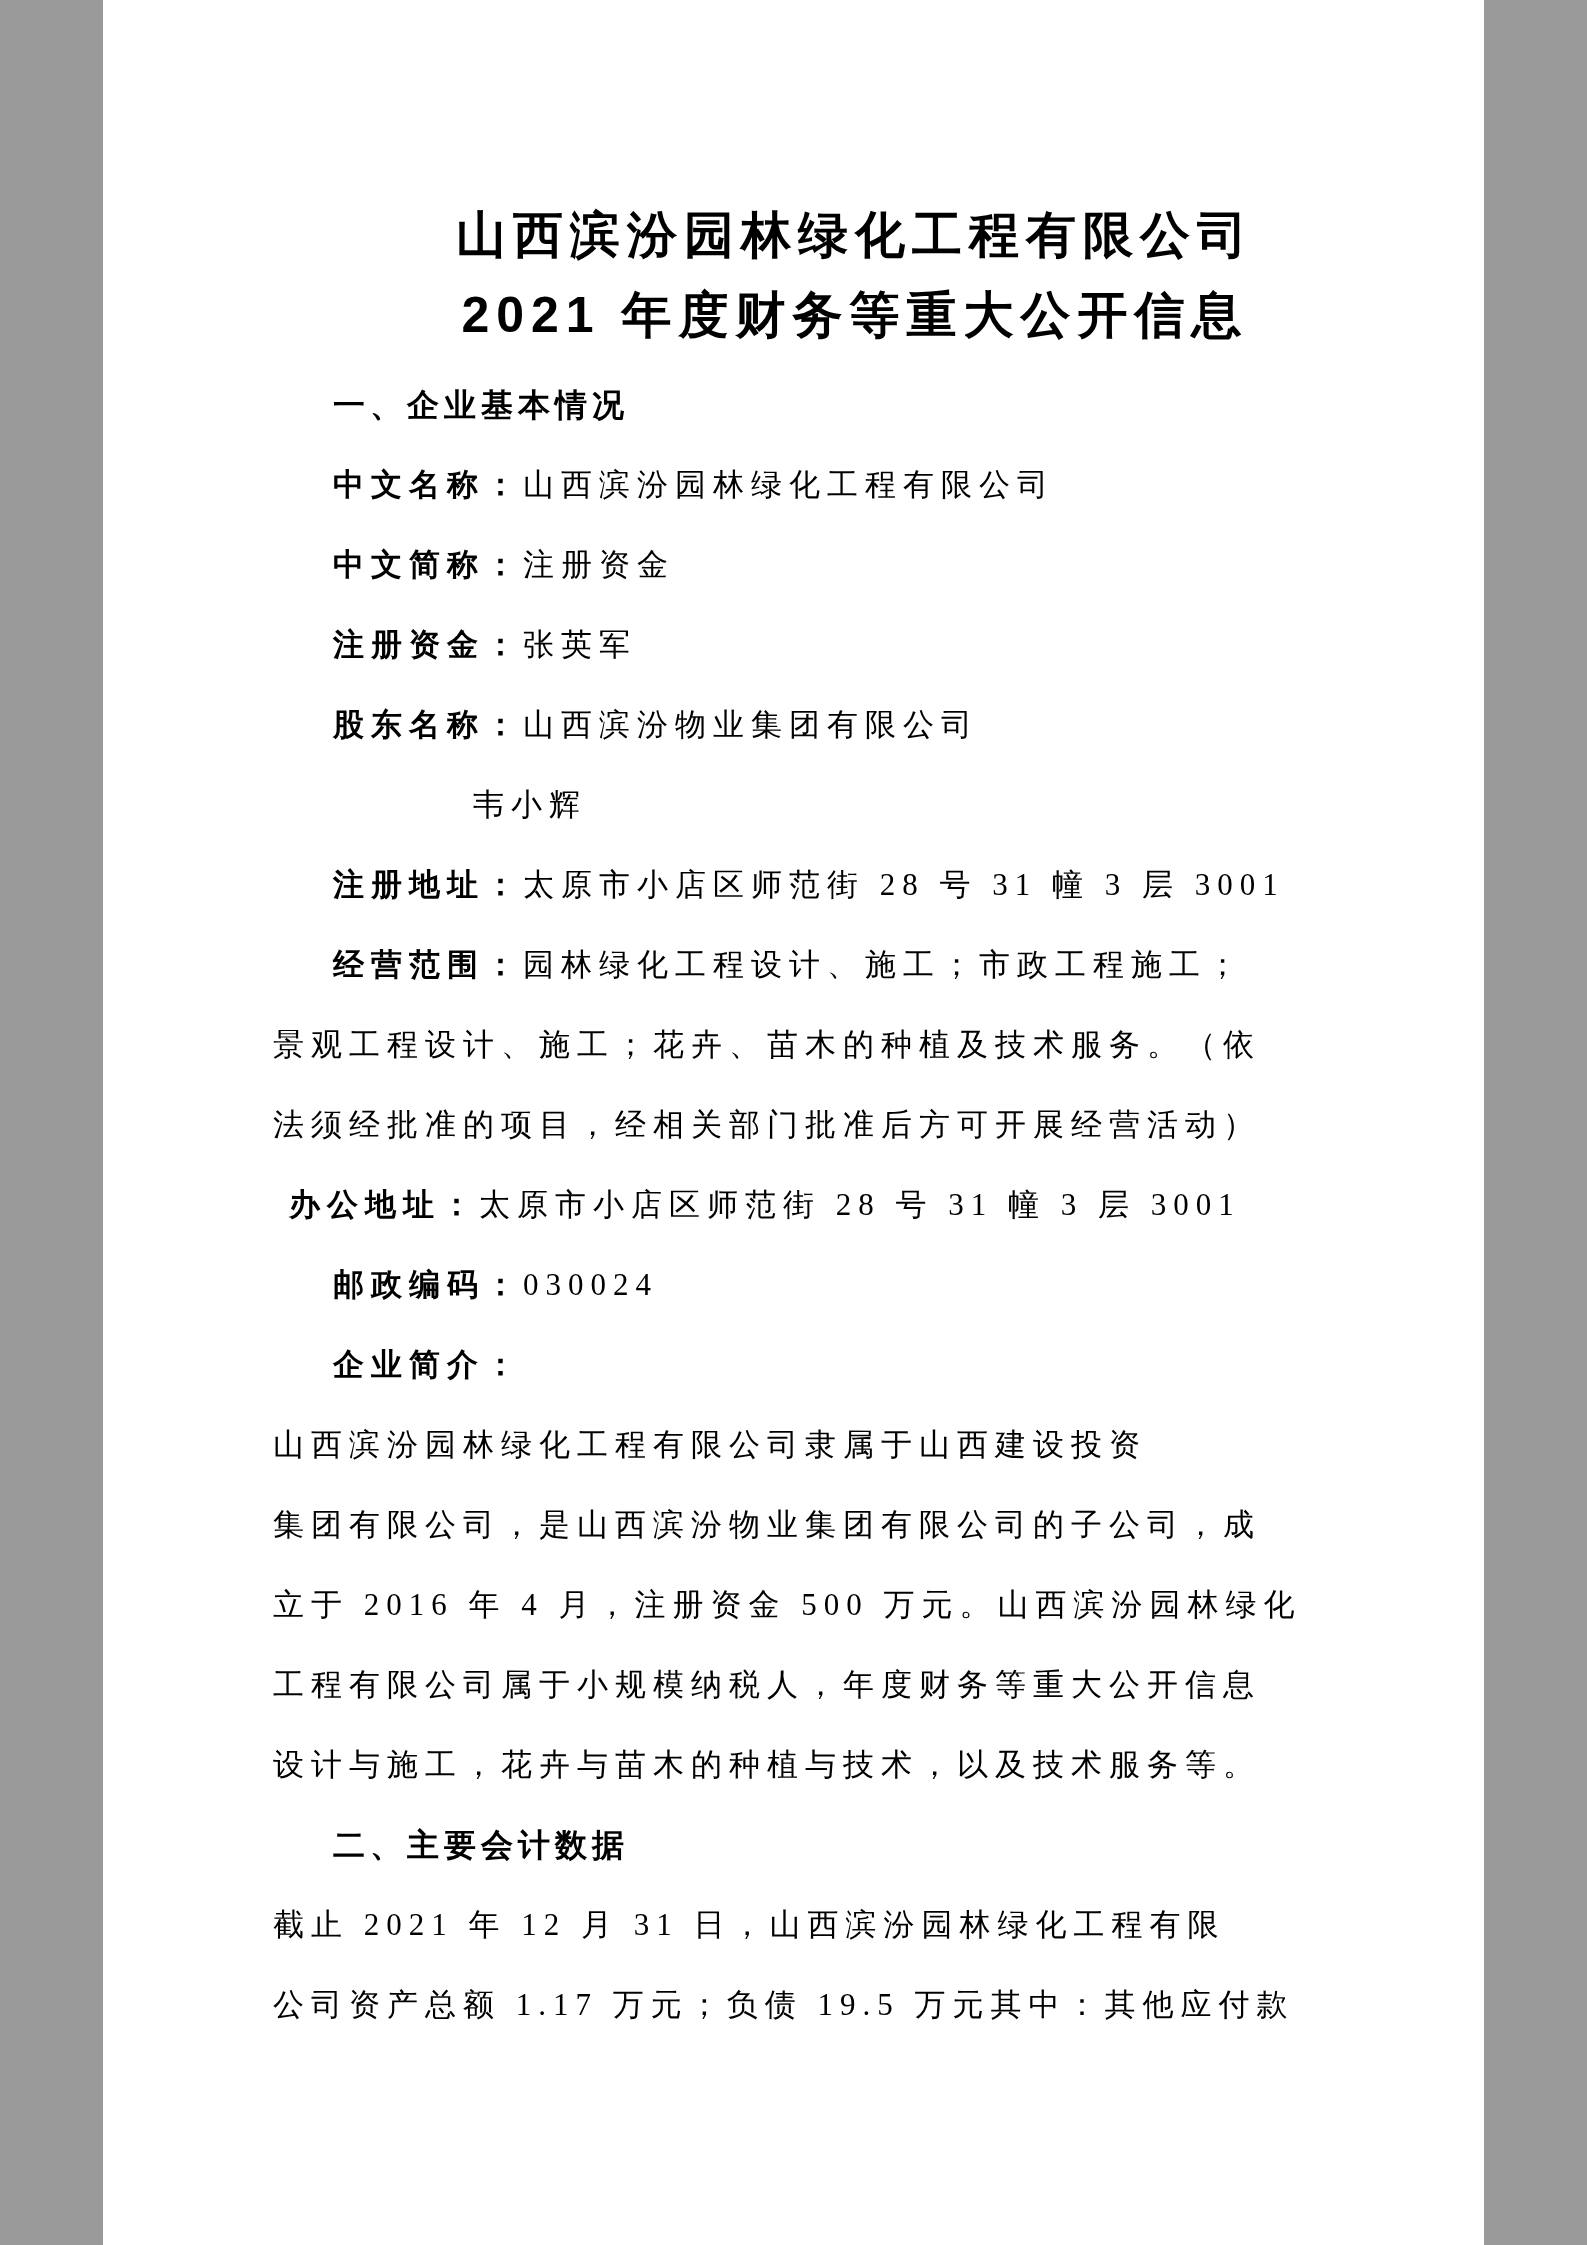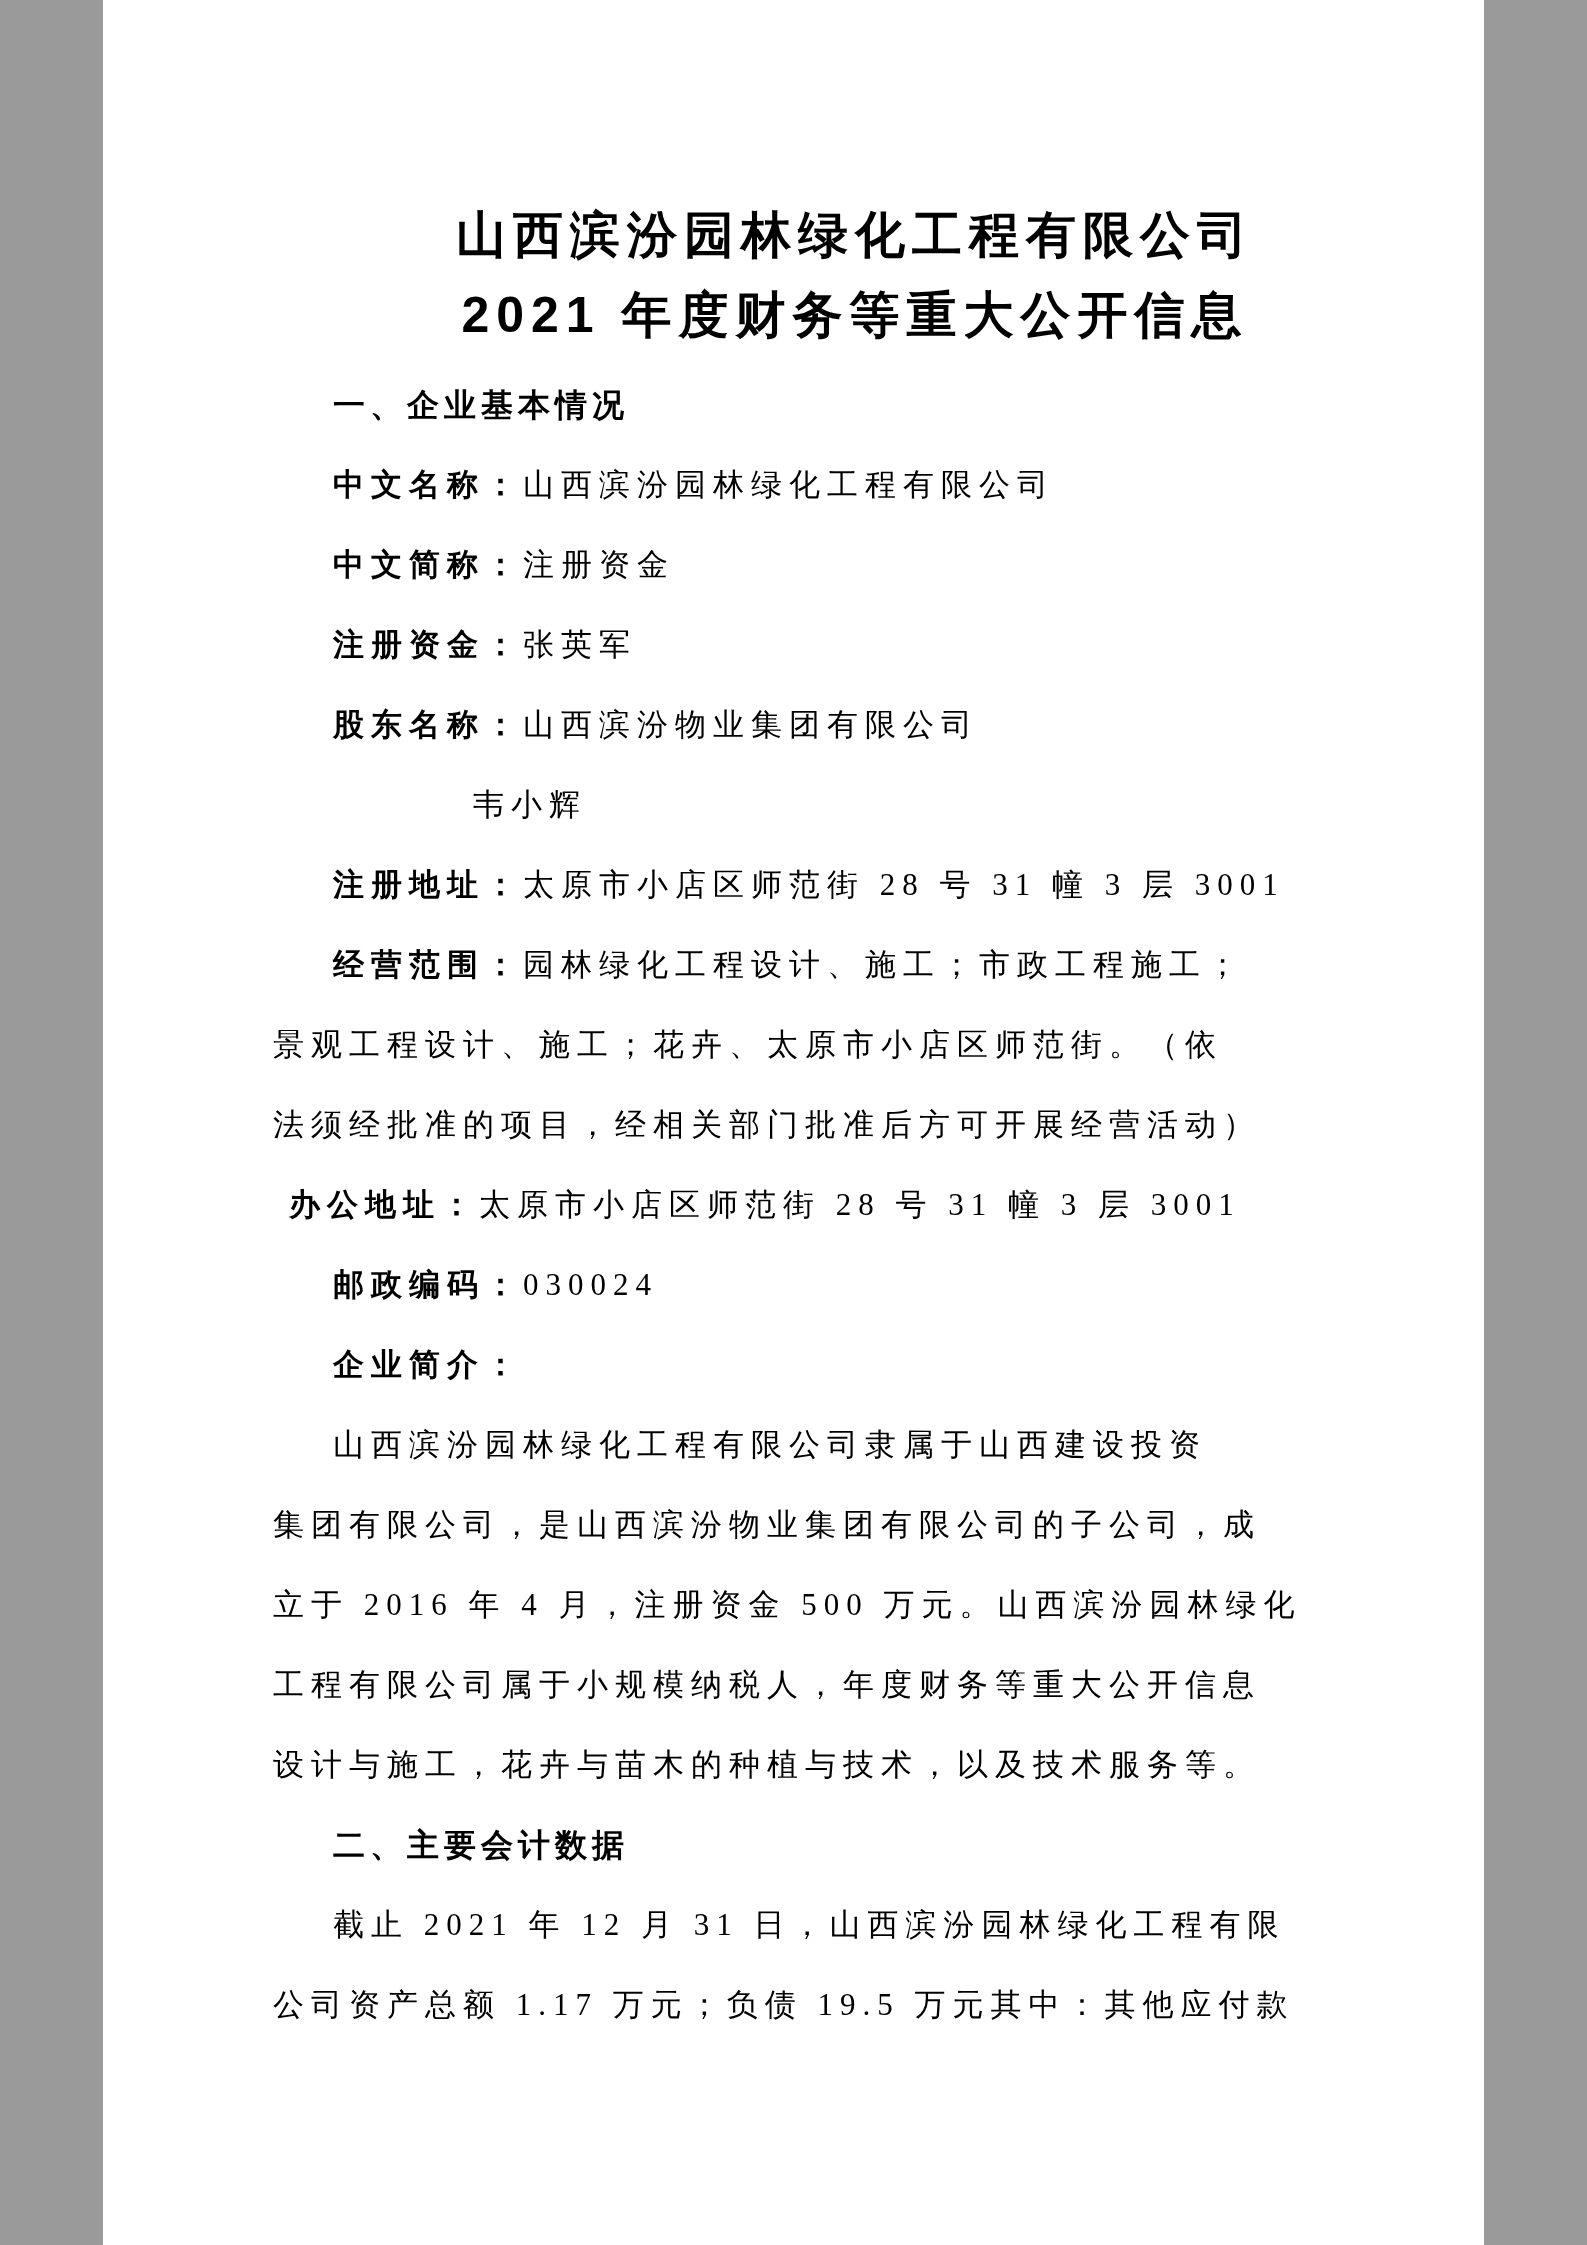--- a/index.html
+++ b/index.html
@@ -40,41 +40,41 @@
   .line.heading {
     font-family: "Liberation Sans", "DejaVu Sans", sans-serif;
     font-weight: bold;
     font-size: 32px;
     letter-spacing: 5px;
     margin-left: 60px;
   }
   .line.labeled   { margin-left: 60px; }
   .line.labeled-flush { margin-left: 16px; }
   .line.value     { margin-left: 200px; }
-  .line.para-first{ margin-left: 60px; }
+  .line.para-first{ }
   .line.para      { margin-left: 0; }
 </style>
 </head>
 <body>
 
 <div class="page">
   <div class="title-block">
     <div class="title-line">山西滨汾园林绿化工程有限公司</div>
     <div class="title-line">2021 年度财务等重大公开信息</div>
   </div>
   <div class="doc-body">
       <div class="line heading"><span>一、企业基本情况</span></div>
       <div class="line labeled"><span class="lbl">中文名称：</span><span>山西滨汾园林绿化工程有限公司</span></div>
       <div class="line labeled"><span class="lbl">中文简称：</span><span>注册资金</span></div>
       <div class="line labeled"><span class="lbl">注册资金：</span><span>张英军</span></div>
       <div class="line labeled"><span class="lbl">股东名称：</span><span>山西滨汾物业集团有限公司</span></div>
       <div class="line value"><span>韦小辉</span></div>
       <div class="line labeled"><span class="lbl">注册地址：</span><span>太原市小店区师范街 28 号 31 幢 3 层 3001</span></div>
       <div class="line labeled"><span class="lbl">经营范围：</span><span>园林绿化工程设计、施工；市政工程施工；</span></div>
-      <div class="line para"><span>景观工程设计、施工；花卉、太原市小店区师范街。（依</span></div>
+      <div class="line para"><span>景观工程设计、施工；花卉、苗木的种植及技术服务。（依</span></div>
       <div class="line para"><span>法须经批准的项目，经相关部门批准后方可开展经营活动）</span></div>
       <div class="line labeled-flush"><span class="lbl">办公地址：</span><span>太原市小店区师范街 28 号 31 幢 3 层 3001</span></div>
       <div class="line labeled"><span class="lbl">邮政编码：</span><span>030024</span></div>
       <div class="line labeled"><span class="lbl">企业简介：</span></div>
       <div class="line para-first"><span>山西滨汾园林绿化工程有限公司隶属于山西建设投资</span></div>
       <div class="line para"><span>集团有限公司，是山西滨汾物业集团有限公司的子公司，成</span></div>
       <div class="line para"><span>立于 2016 年 4 月，注册资金 500 万元。山西滨汾园林绿化</span></div>
       <div class="line para"><span>工程有限公司属于小规模纳税人，年度财务等重大公开信息</span></div>
       <div class="line para"><span>设计与施工，花卉与苗木的种植与技术，以及技术服务等。</span></div>
       <div class="line heading"><span>二、主要会计数据</span></div>

